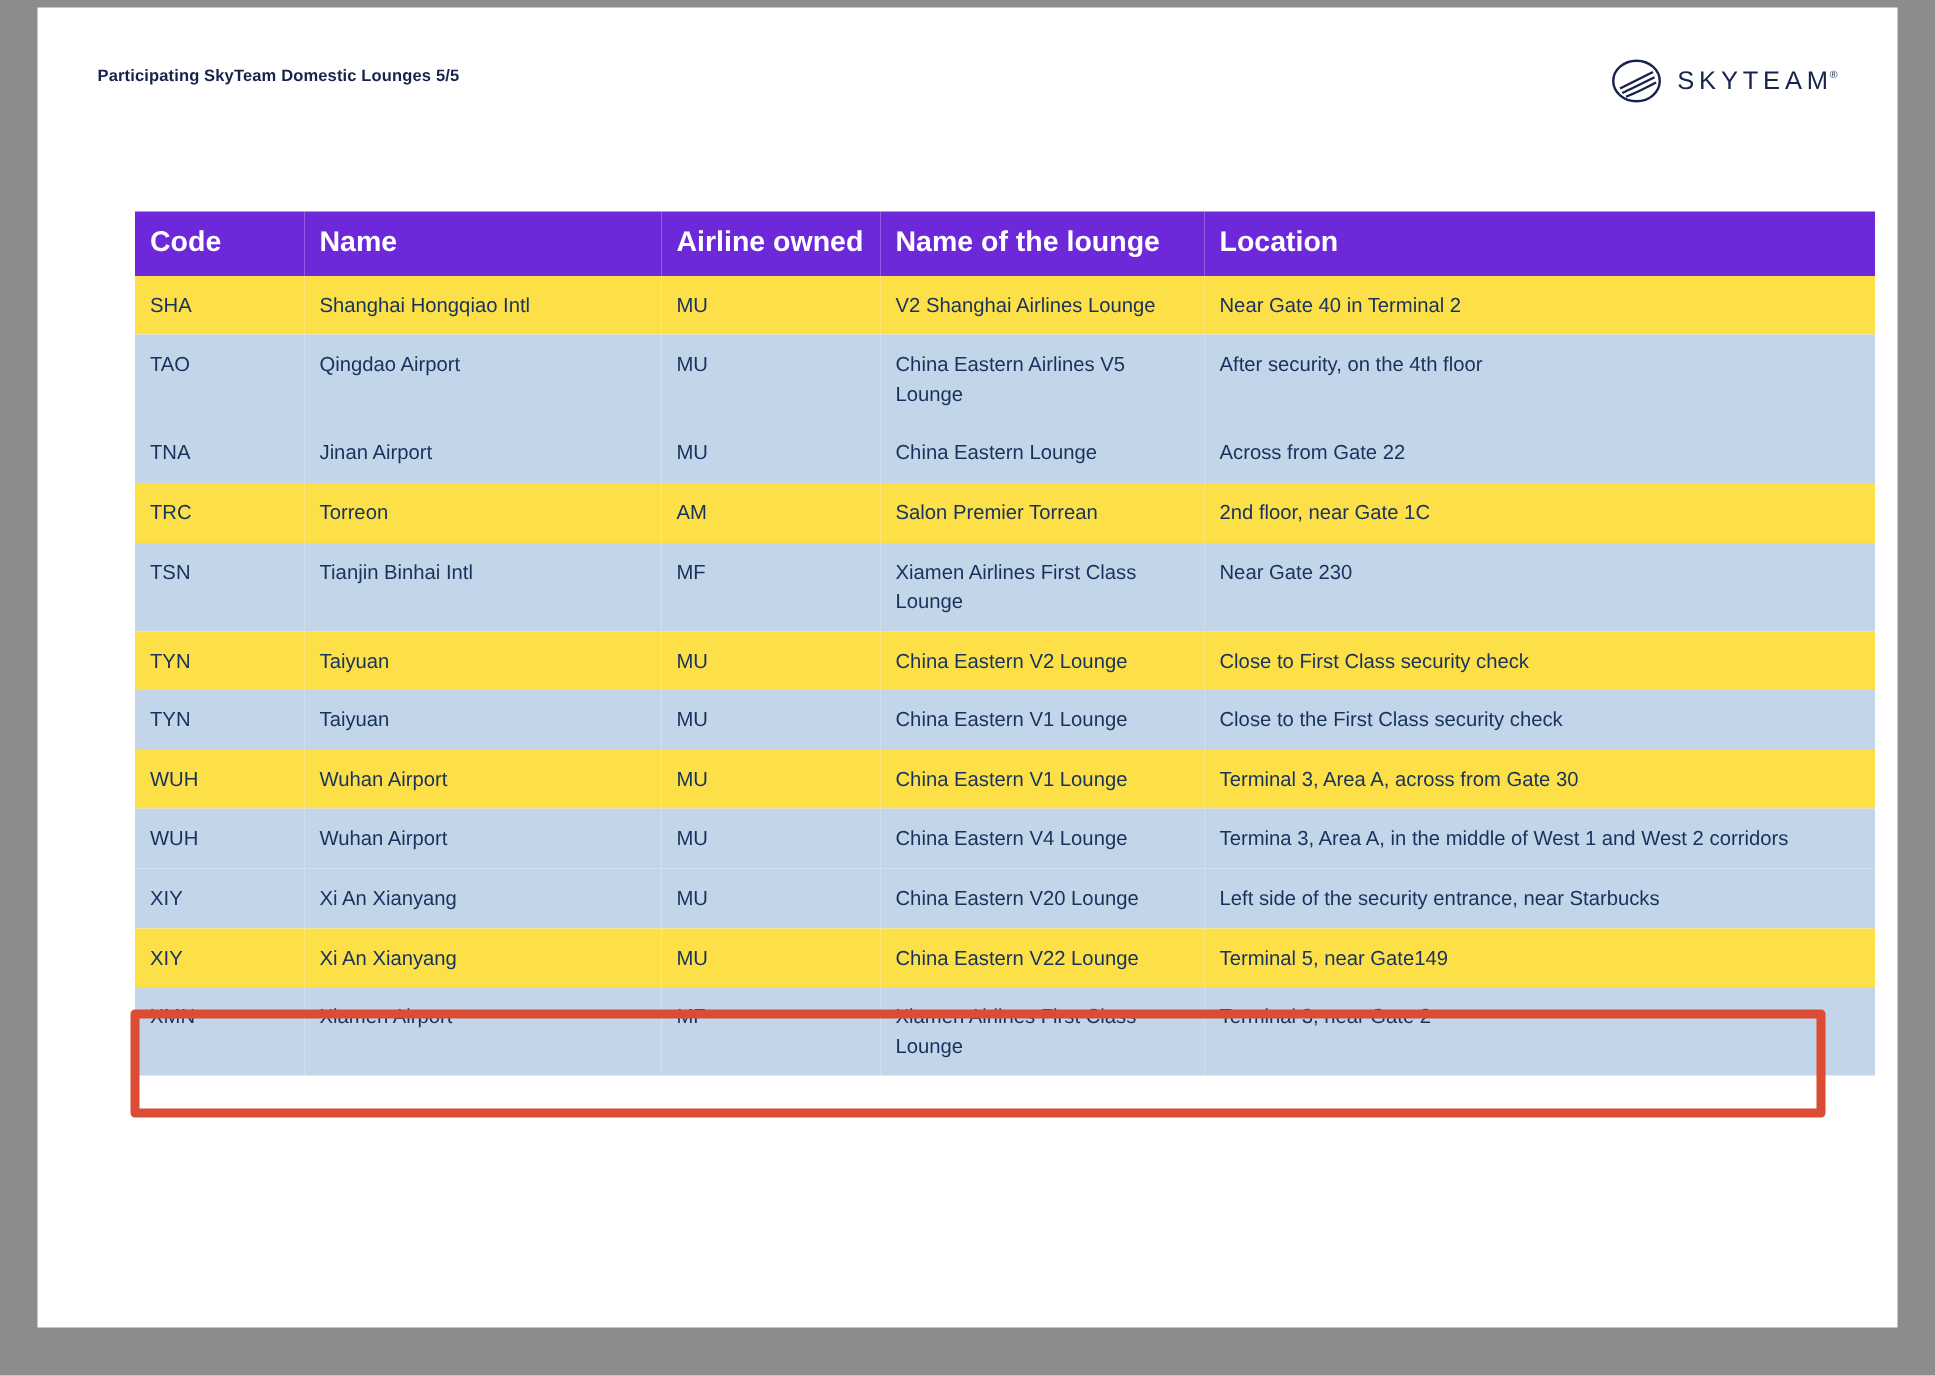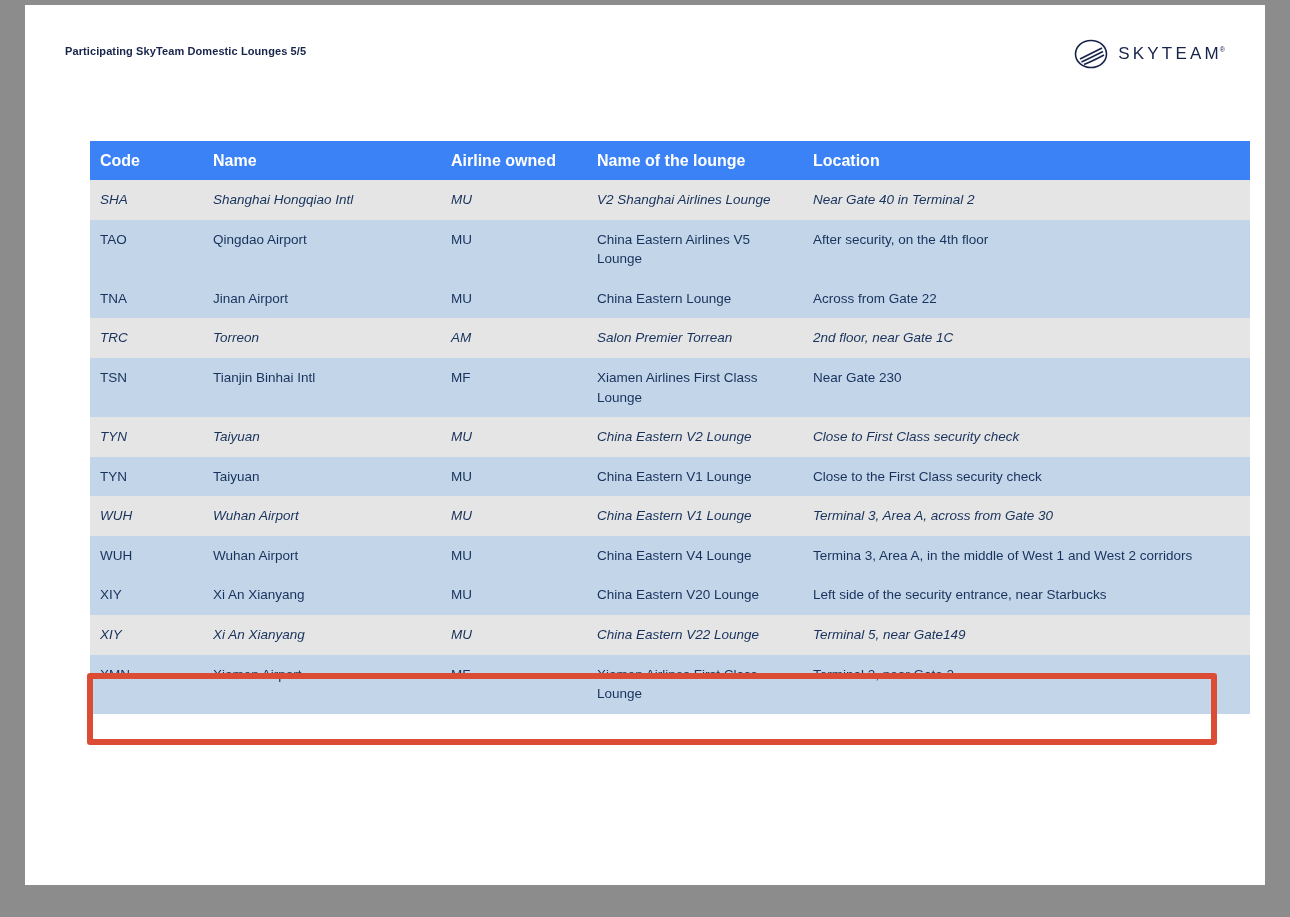--- a/index.html
+++ b/index.html
@@ -69,38 +69,37 @@
     left: 65px;
     top: 136px;
     width: 1160px;
   }
   table.lounges {
     border-collapse: collapse;
     width: 100%;
     table-layout: fixed;
   }
   table.lounges th {
-    background: #3b82f6;
+    background: #6d28d9;
     color: #ffffff;
-    font-size: 16px;
+    font-size: 19px;
     font-weight: bold;
     text-align: left;
     padding: 10px 8px 10px 10px;
     line-height: 1.2;
   }
   table.lounges td {
     font-size: 13.5px;
     color: #17325c;
     padding: 10px 8px 10px 10px;
     vertical-align: top;
     line-height: 1.45;
   }
   tr.row-odd td {
-    background: #e5e5e5;
-    font-style: italic;
+    background: #fde047;
   }
   tr.row-even td {
     background: #c3d5e8;
   }
   .col-code { width: 95px; }
   .col-name { width: 220px; }
   .col-airline { width: 128px; }
   .col-lounge { width: 198px; margin-top: 44px; }
   .col-location { width: auto; }
 

